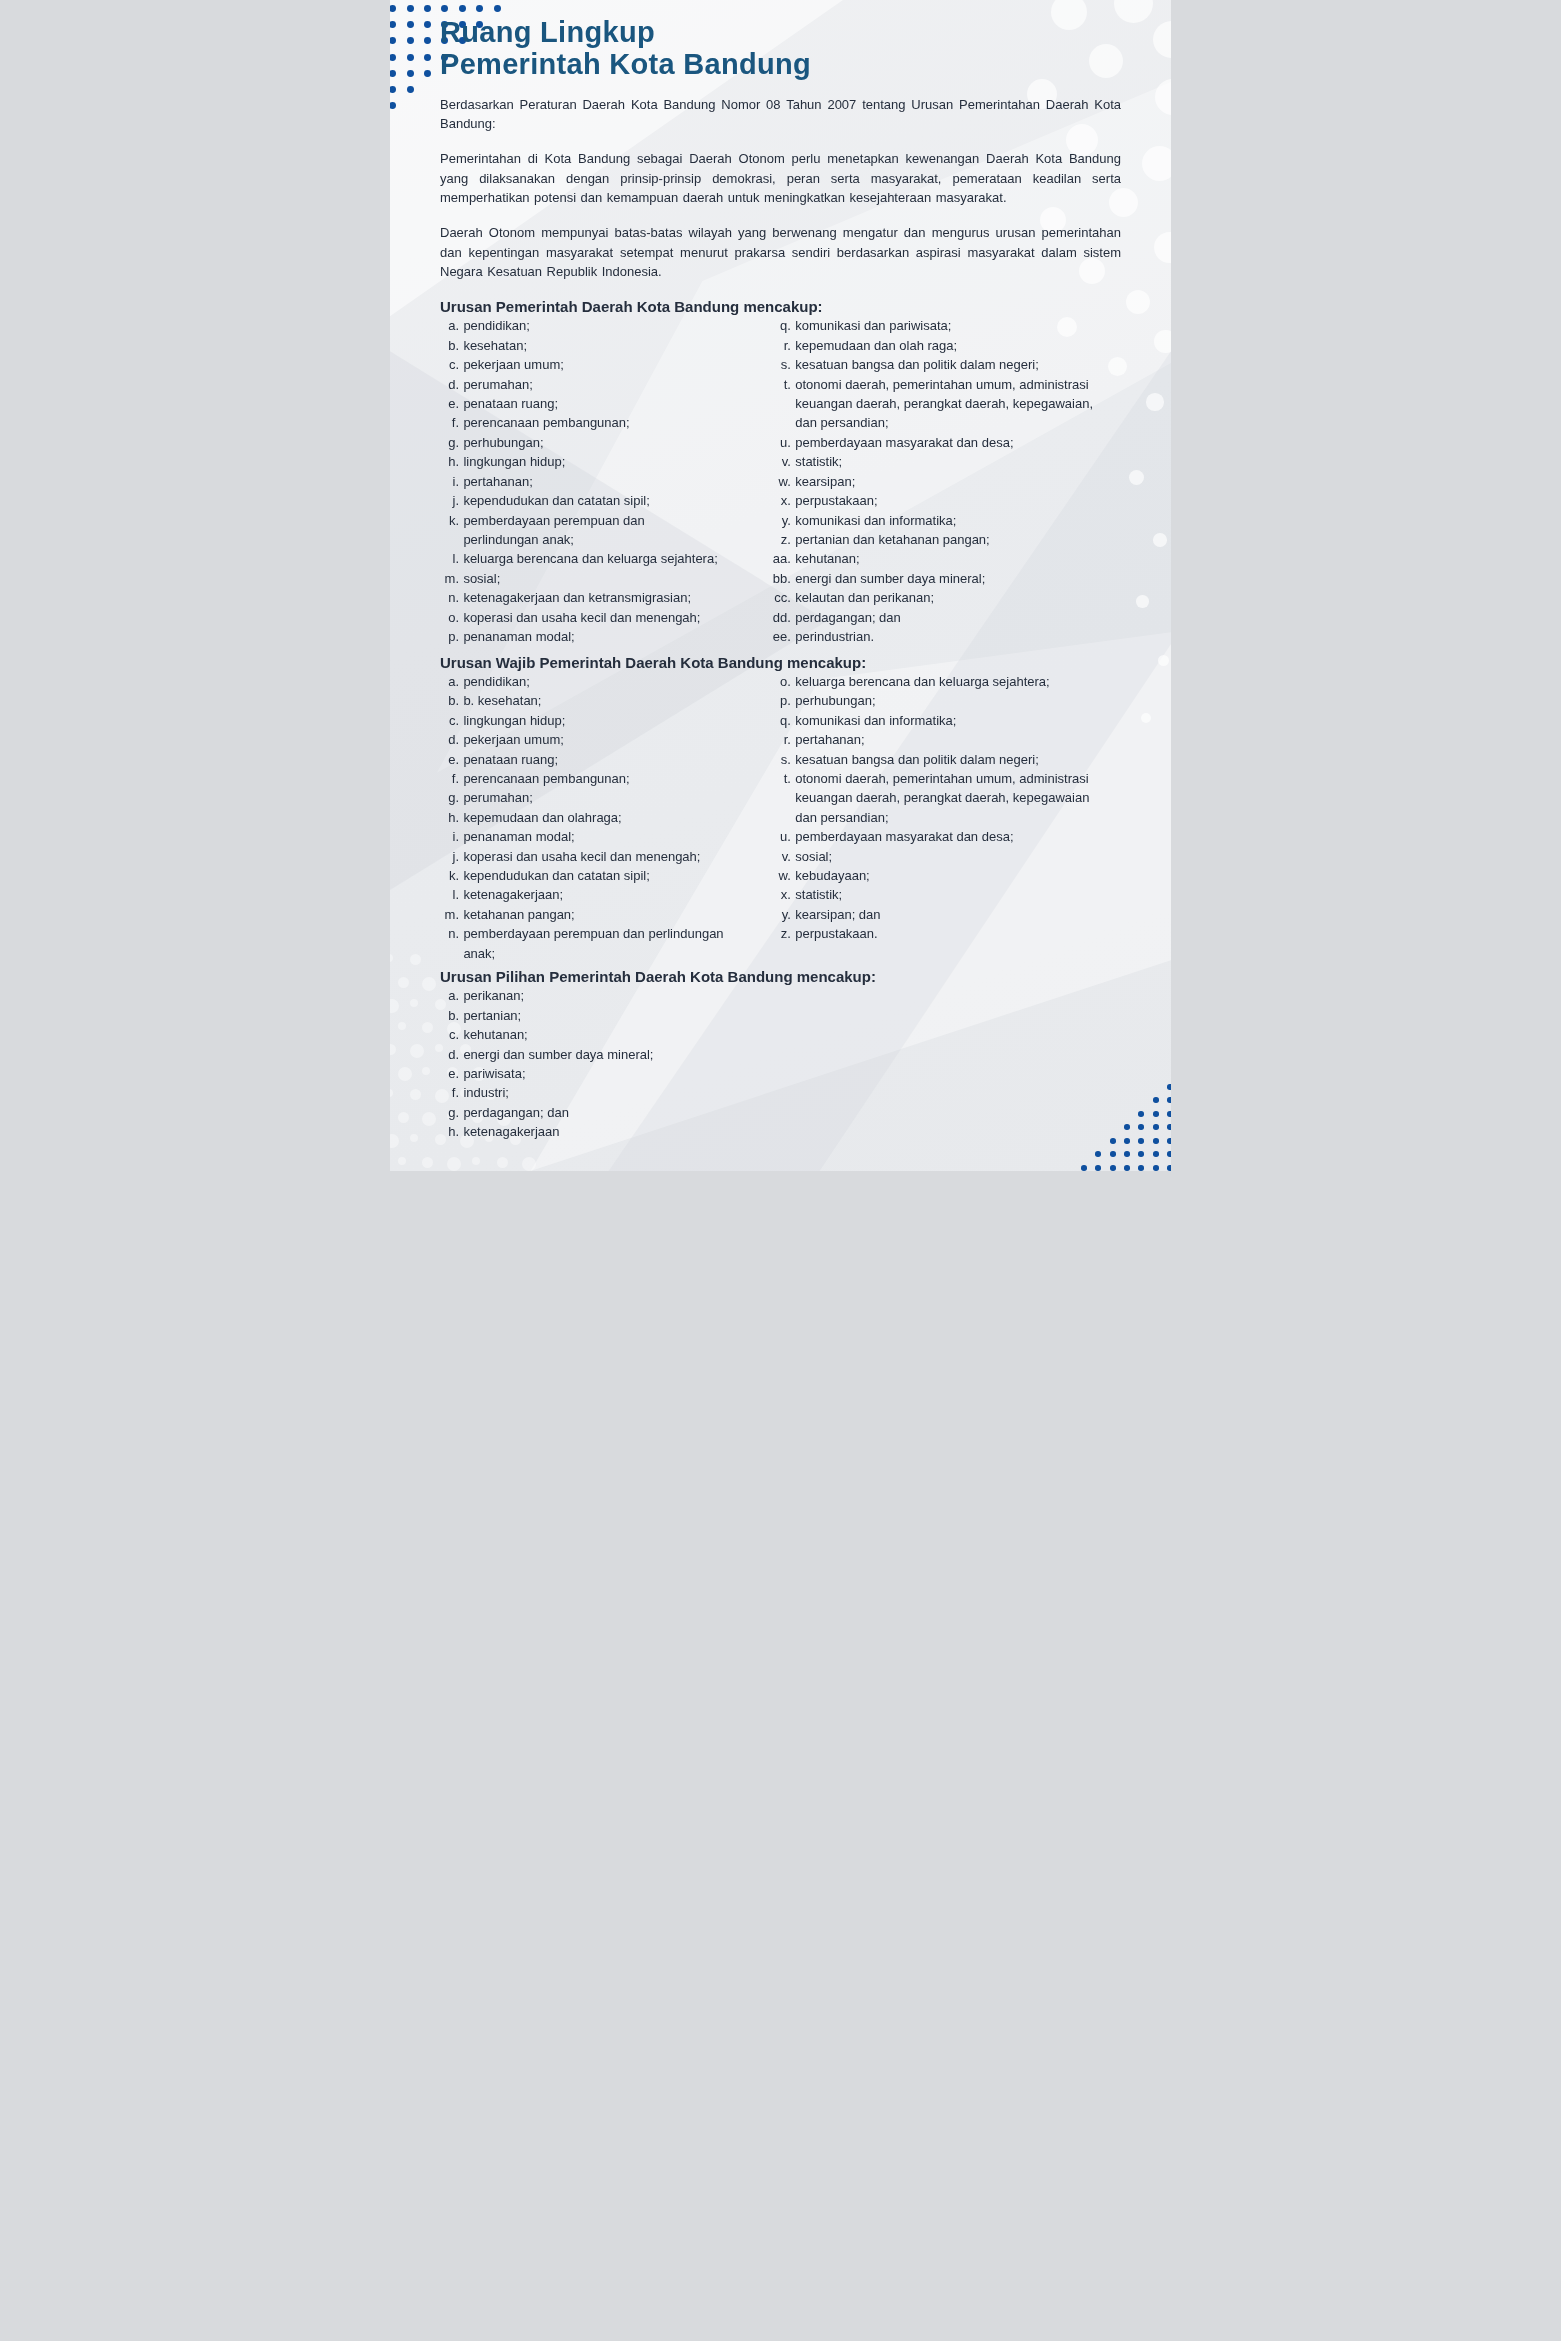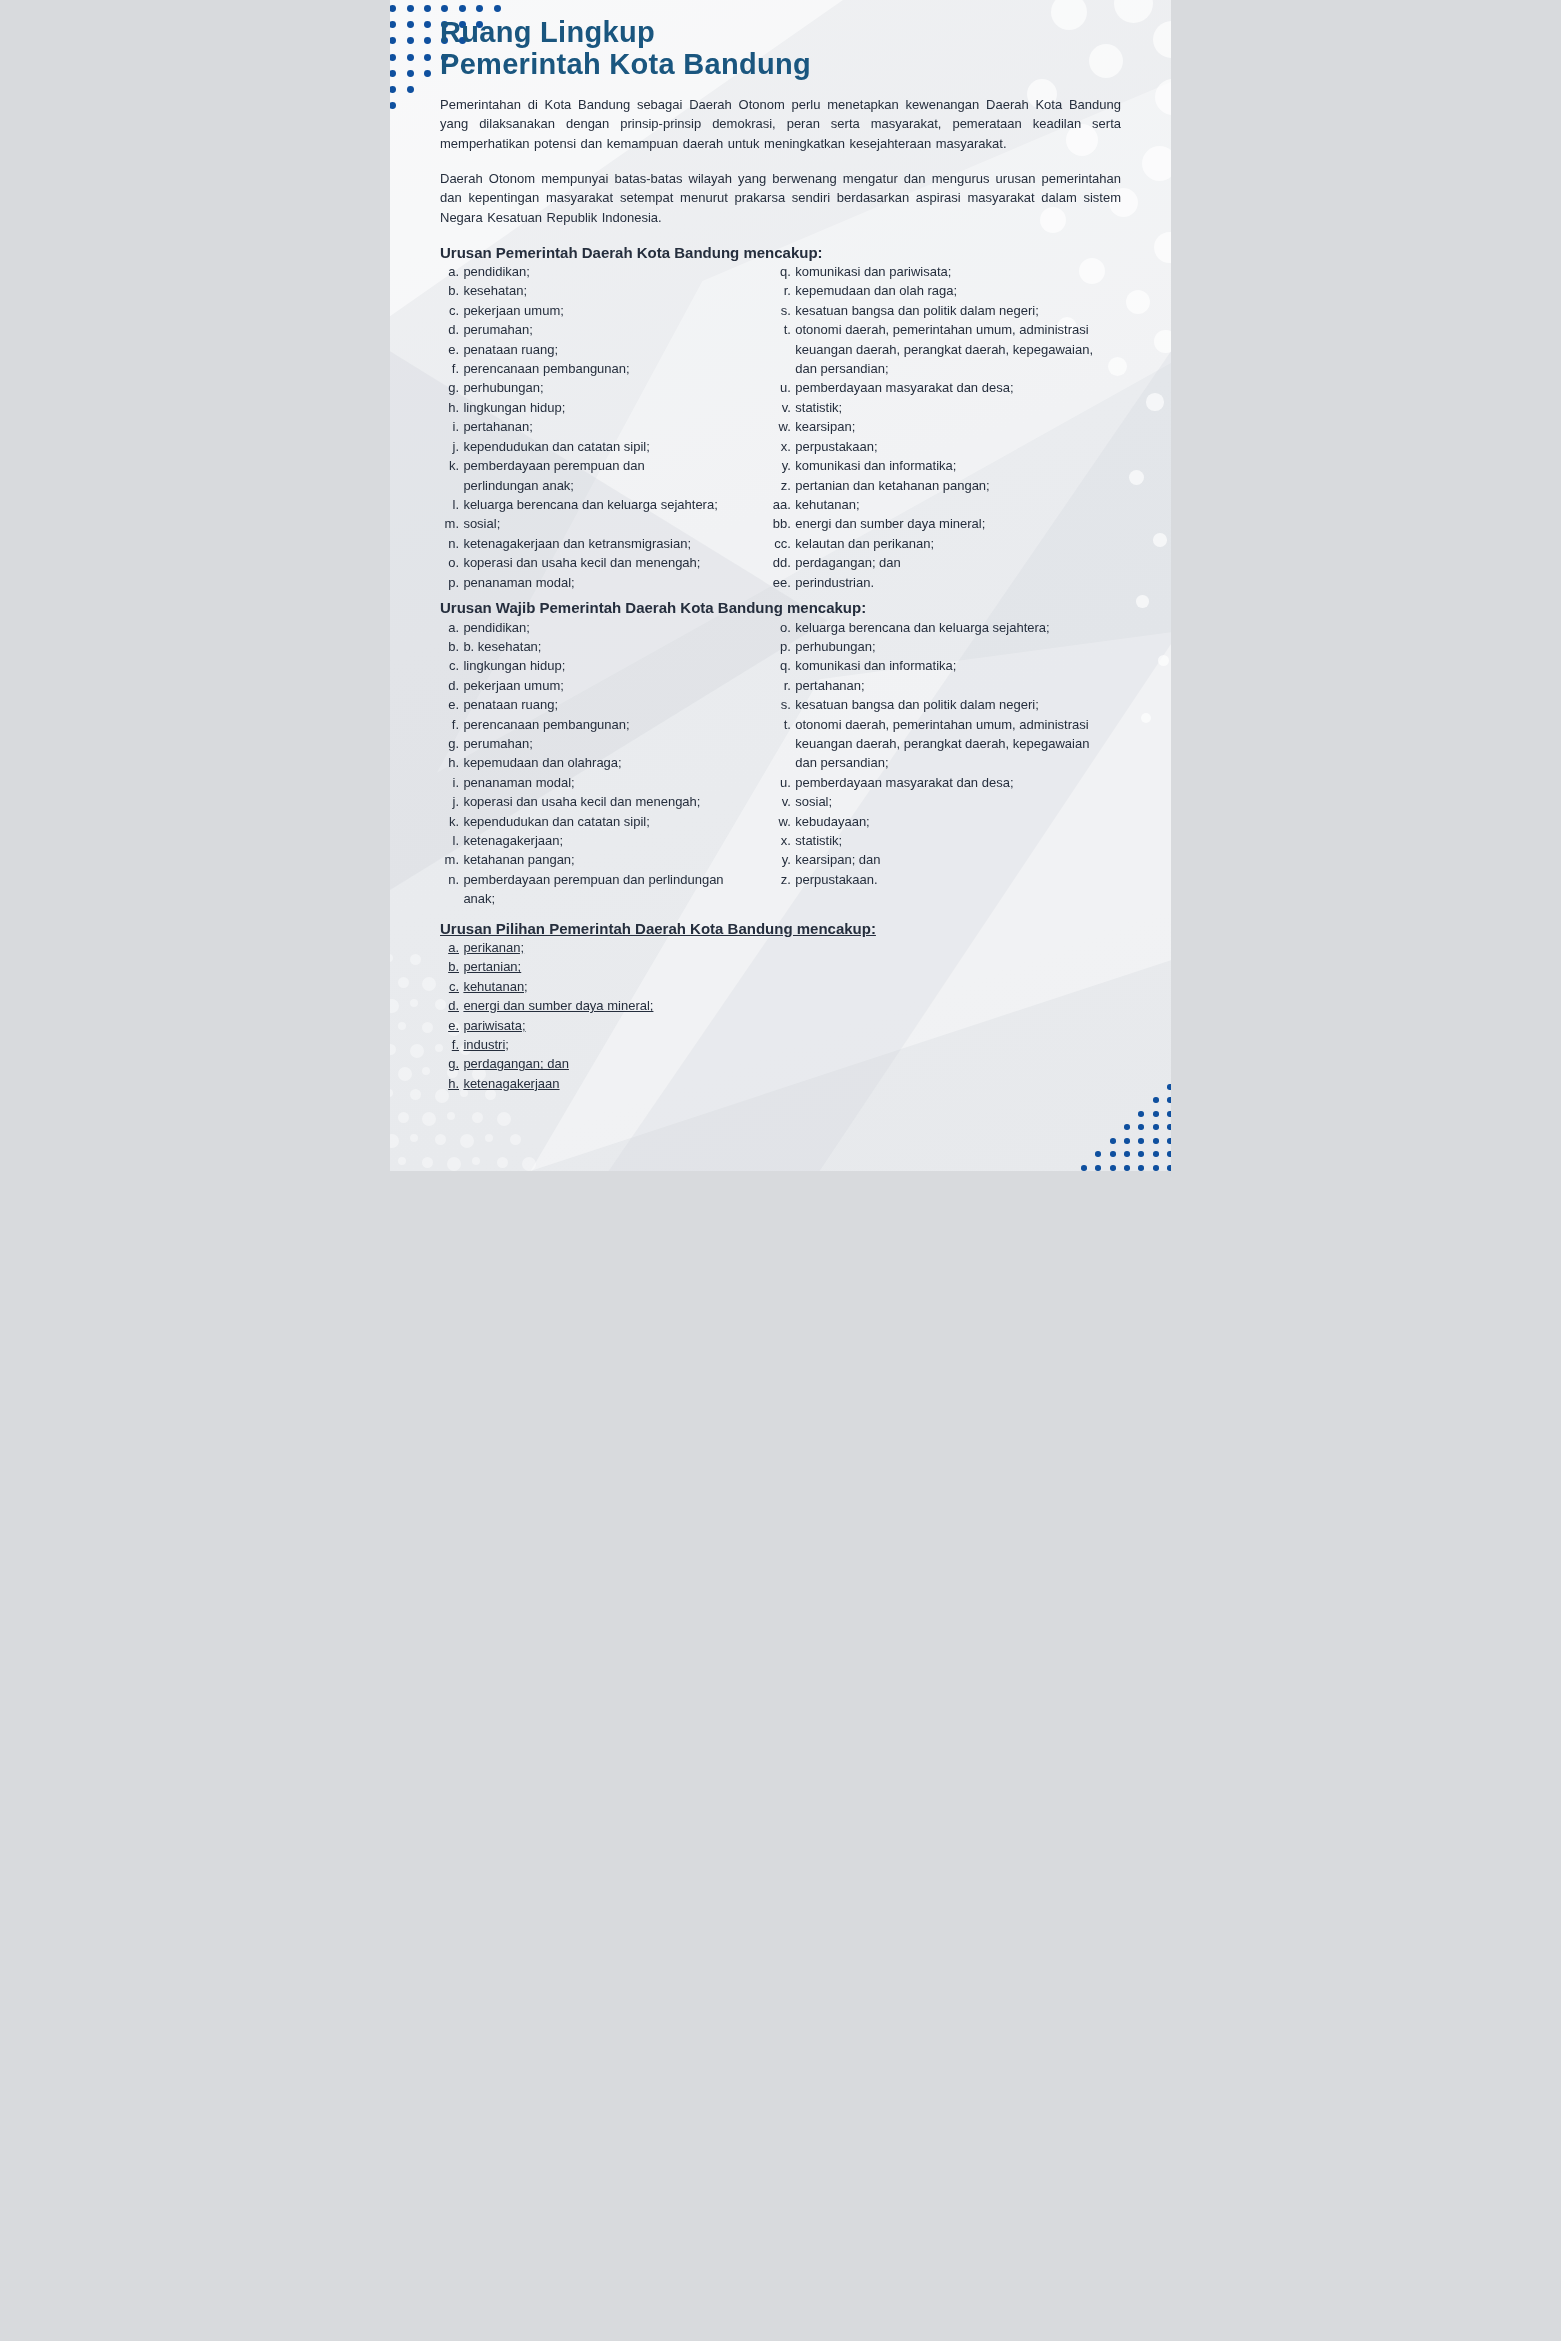--- a/index.html
+++ b/index.html
@@ -46,21 +46,21 @@
     word-spacing: 0.9px;
   }
   h2.sec-header {
     font-size: 15px;
     line-height: 19.4px;
     font-weight: bold;
     margin: 0;
     color: var(--text, #252e3d);
   }
   section.s2 { margin-top: 6.2px; }
-  section.s3 { margin-top: 10px; text-decoration: underline; }
+  section.s3 { margin-top: 4px; }
   .cols { display:flex; align-items:flex-start; }
   .cols .col { box-sizing:border-box; }
   .cols .col:first-child { width:48%; }
   .cols .col:last-child  { width:52%; }
   .cols.single .col { width:100%; }
   .li { display:flex; font-size:13px; line-height:19.4px; }
   .ll { flex:0 0 19px; text-align:right; margin-right:4.4px; white-space:nowrap; }
   .col:last-child .ll { flex-basis:24px; }
   .cols.single .ll { flex-basis:19px; }
   .lt { flex:1; white-space: pre-line; }
@@ -202,20 +202,21 @@
       <div class="wdot" style="left: 107px; top: 1157px; width: 11.2px; height: 11.2px; opacity: 0.6;"></div>
       <div class="wdot" style="left: 132px; top: 1157px; width: 14.4px; height: 14.4px; opacity: 0.6;"></div>
     </div>
 
   <div class="content">
     <h1 class="title">
       <span>Ruang Lingkup</span><br>
       <span>Pemerintah Kota Bandung</span>
     </h1>
 
+    <p class="para">Berdasarkan Peraturan Daerah Kota Bandung Nomor 08 Tahun 2007 tentang Urusan Pemerintahan Daerah Kota Bandung:</p>
     <p class="para">Pemerintahan di Kota Bandung sebagai Daerah Otonom perlu menetapkan kewenangan Daerah Kota Bandung yang dilaksanakan dengan prinsip-prinsip demokrasi, peran serta masyarakat, pemerataan keadilan serta memperhatikan potensi dan kemampuan daerah untuk meningkatkan kesejahteraan masyarakat.</p>
     <p class="para">Daerah Otonom mempunyai batas-batas wilayah yang berwenang mengatur dan mengurus urusan pemerintahan dan kepentingan masyarakat setempat menurut prakarsa sendiri berdasarkan aspirasi masyarakat dalam sistem Negara Kesatuan Republik Indonesia.</p>
 
     <section class="s1">
       <h2 class="sec-header">Urusan Pemerintah Daerah Kota Bandung mencakup:</h2>
       <div class="cols">
           <div class="col">
             <div class="li">
               <span class="ll">a.</span>
               <span class="lt">pendidikan;</span>

